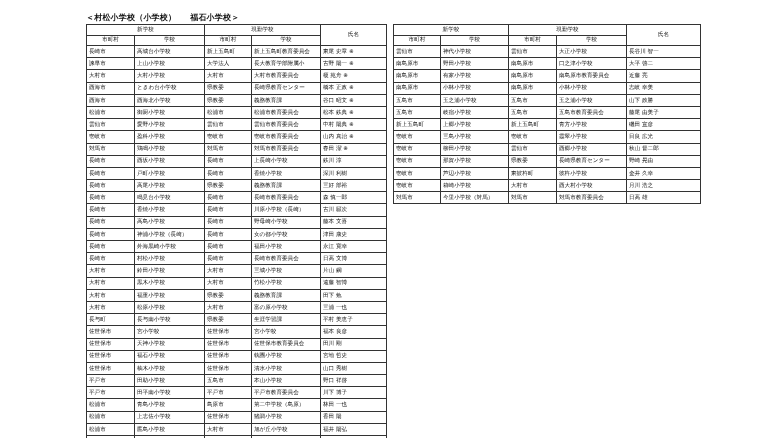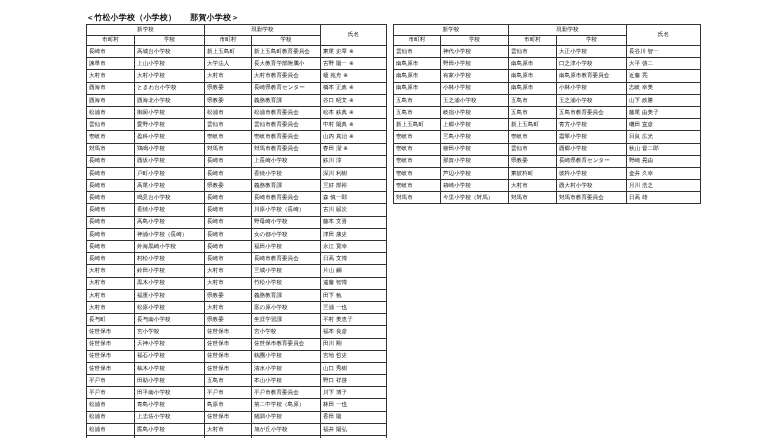--- a/index.html
+++ b/index.html
@@ -15,21 +15,21 @@
                    white-space: nowrap; overflow: hidden; font-weight: normal; text-align: left; }
     table.roster th { text-align: center; height: 9.5px; }
     table.roster th.name-head { vertical-align: middle; }
     #left-table { left: 86px; top: 24px; width: 300px; }
     #right-table { left: 393px; top: 24px; width: 307px; }
   </style>
 </head>
 <body>
 
 <div class="title">
-  <span>＜竹松小学校（小学校）</span><span class="gap"></span><span>那賀小学校＞</span>
+  <span>＜村松小学校（小学校）</span><span class="gap"></span><span>福石小学校＞</span>
 </div>
 
 <table class="roster" id="left-table">
   <colgroup>
     <col style="width:48px">
       <col style="width:70px">
       <col style="width:47px">
       <col style="width:69px">
       <col style="width:66px">
   </colgroup>

